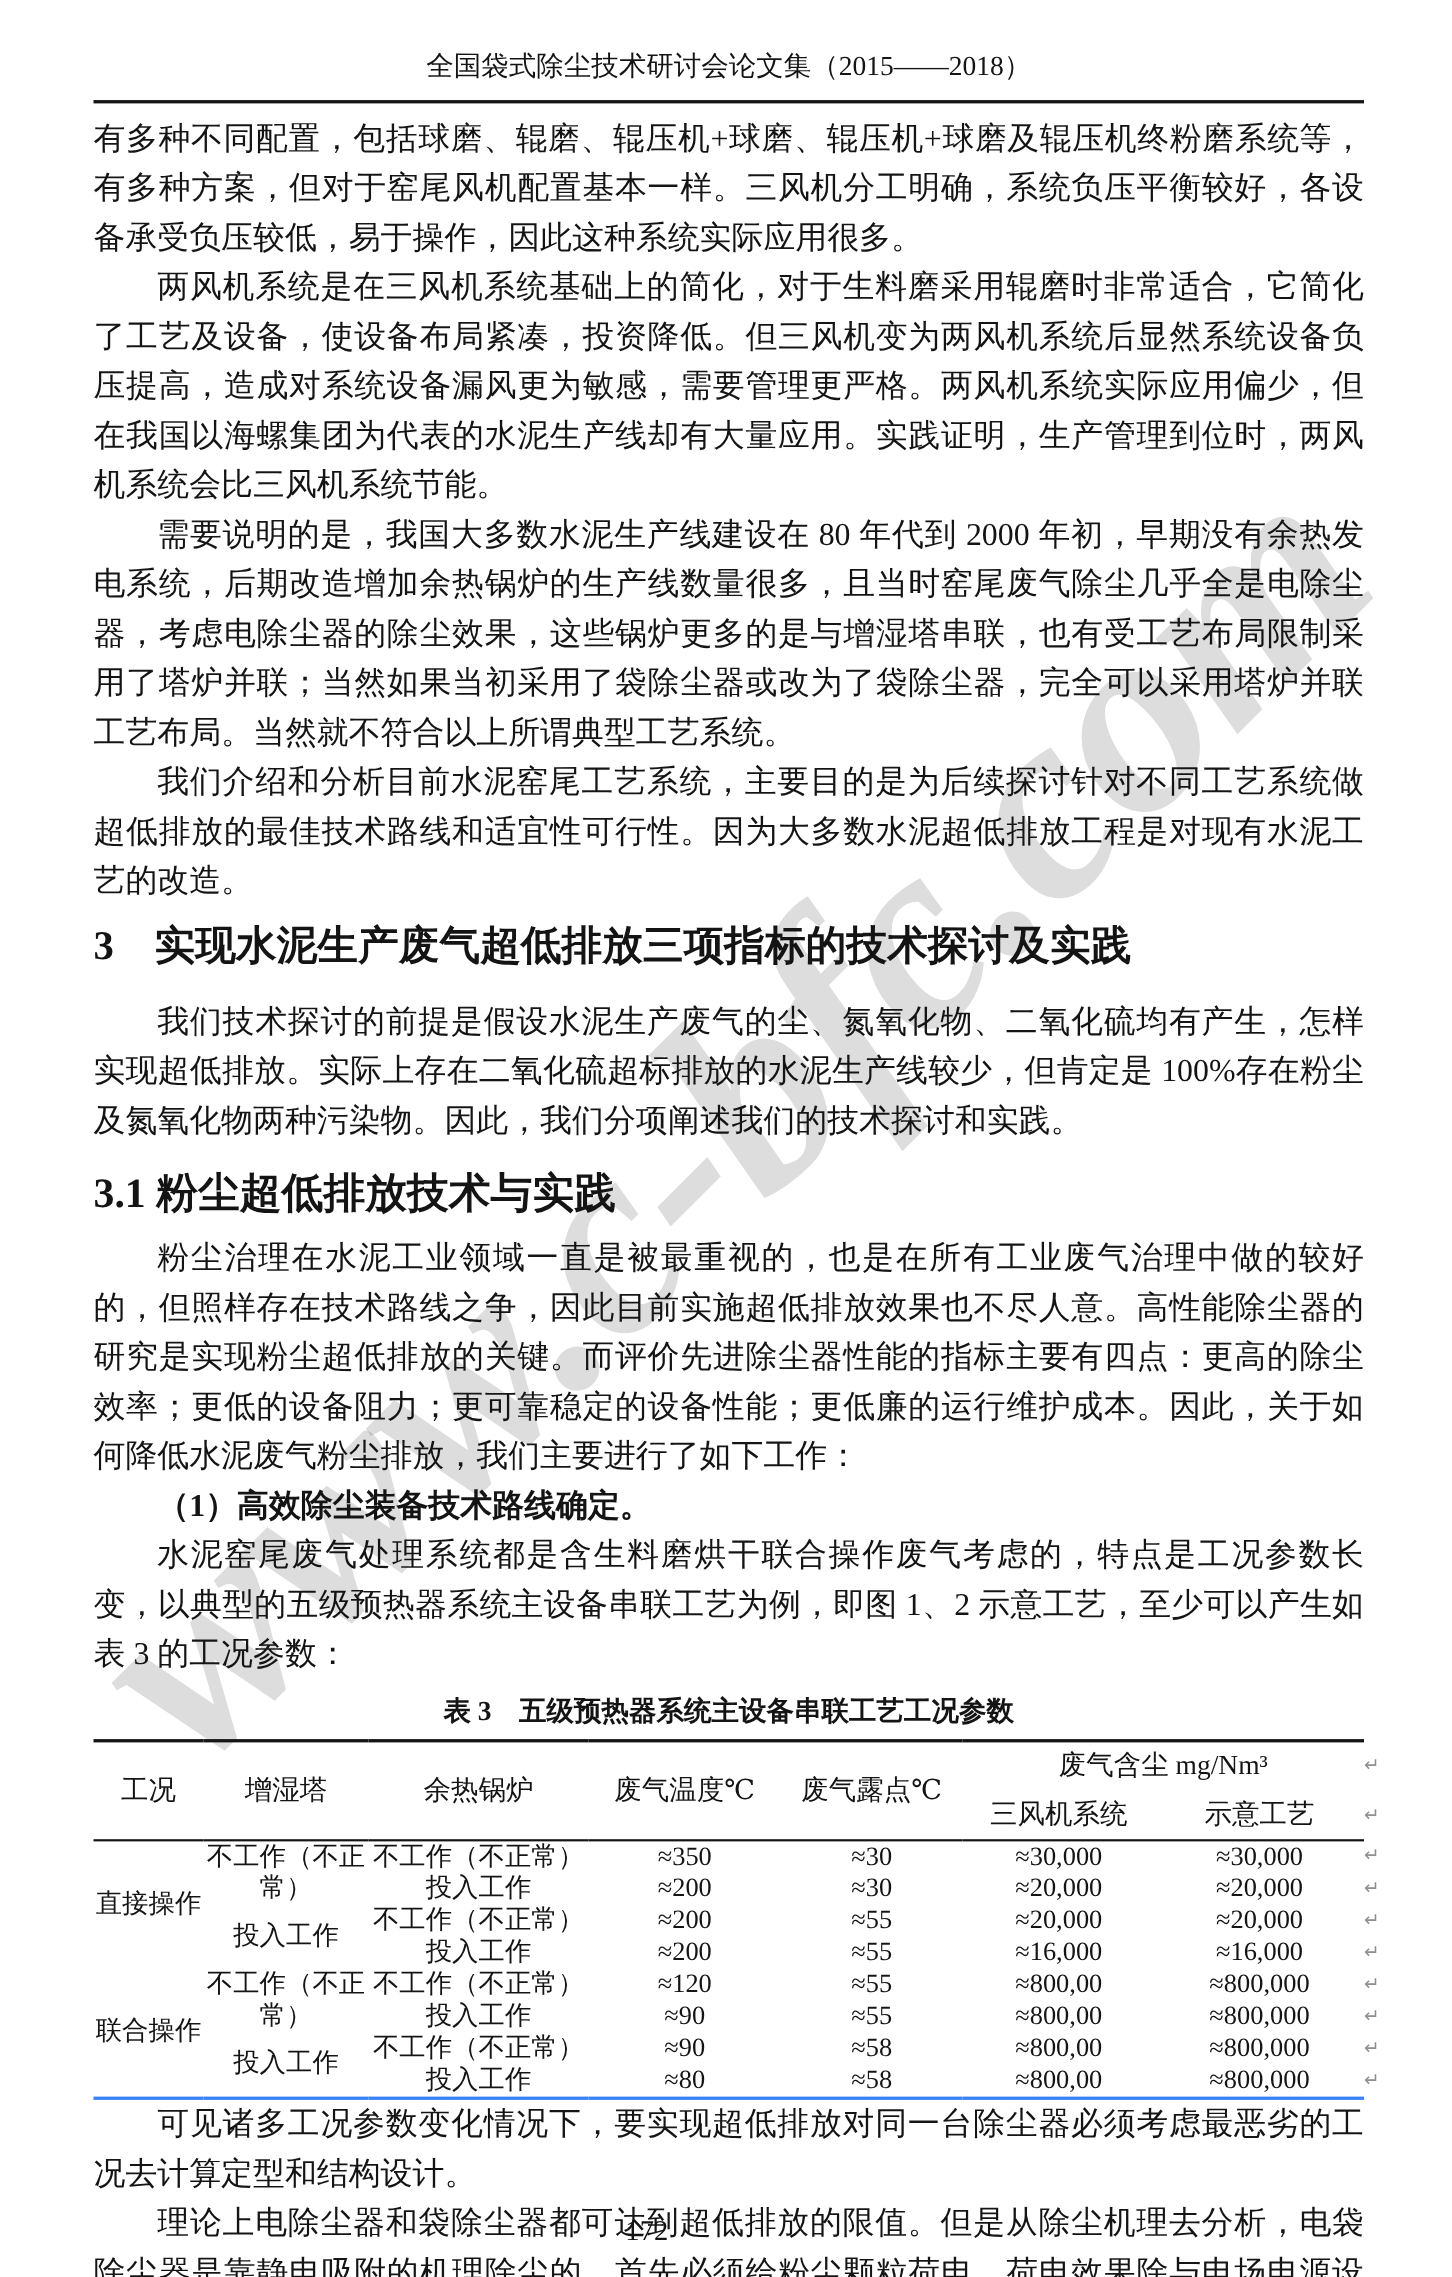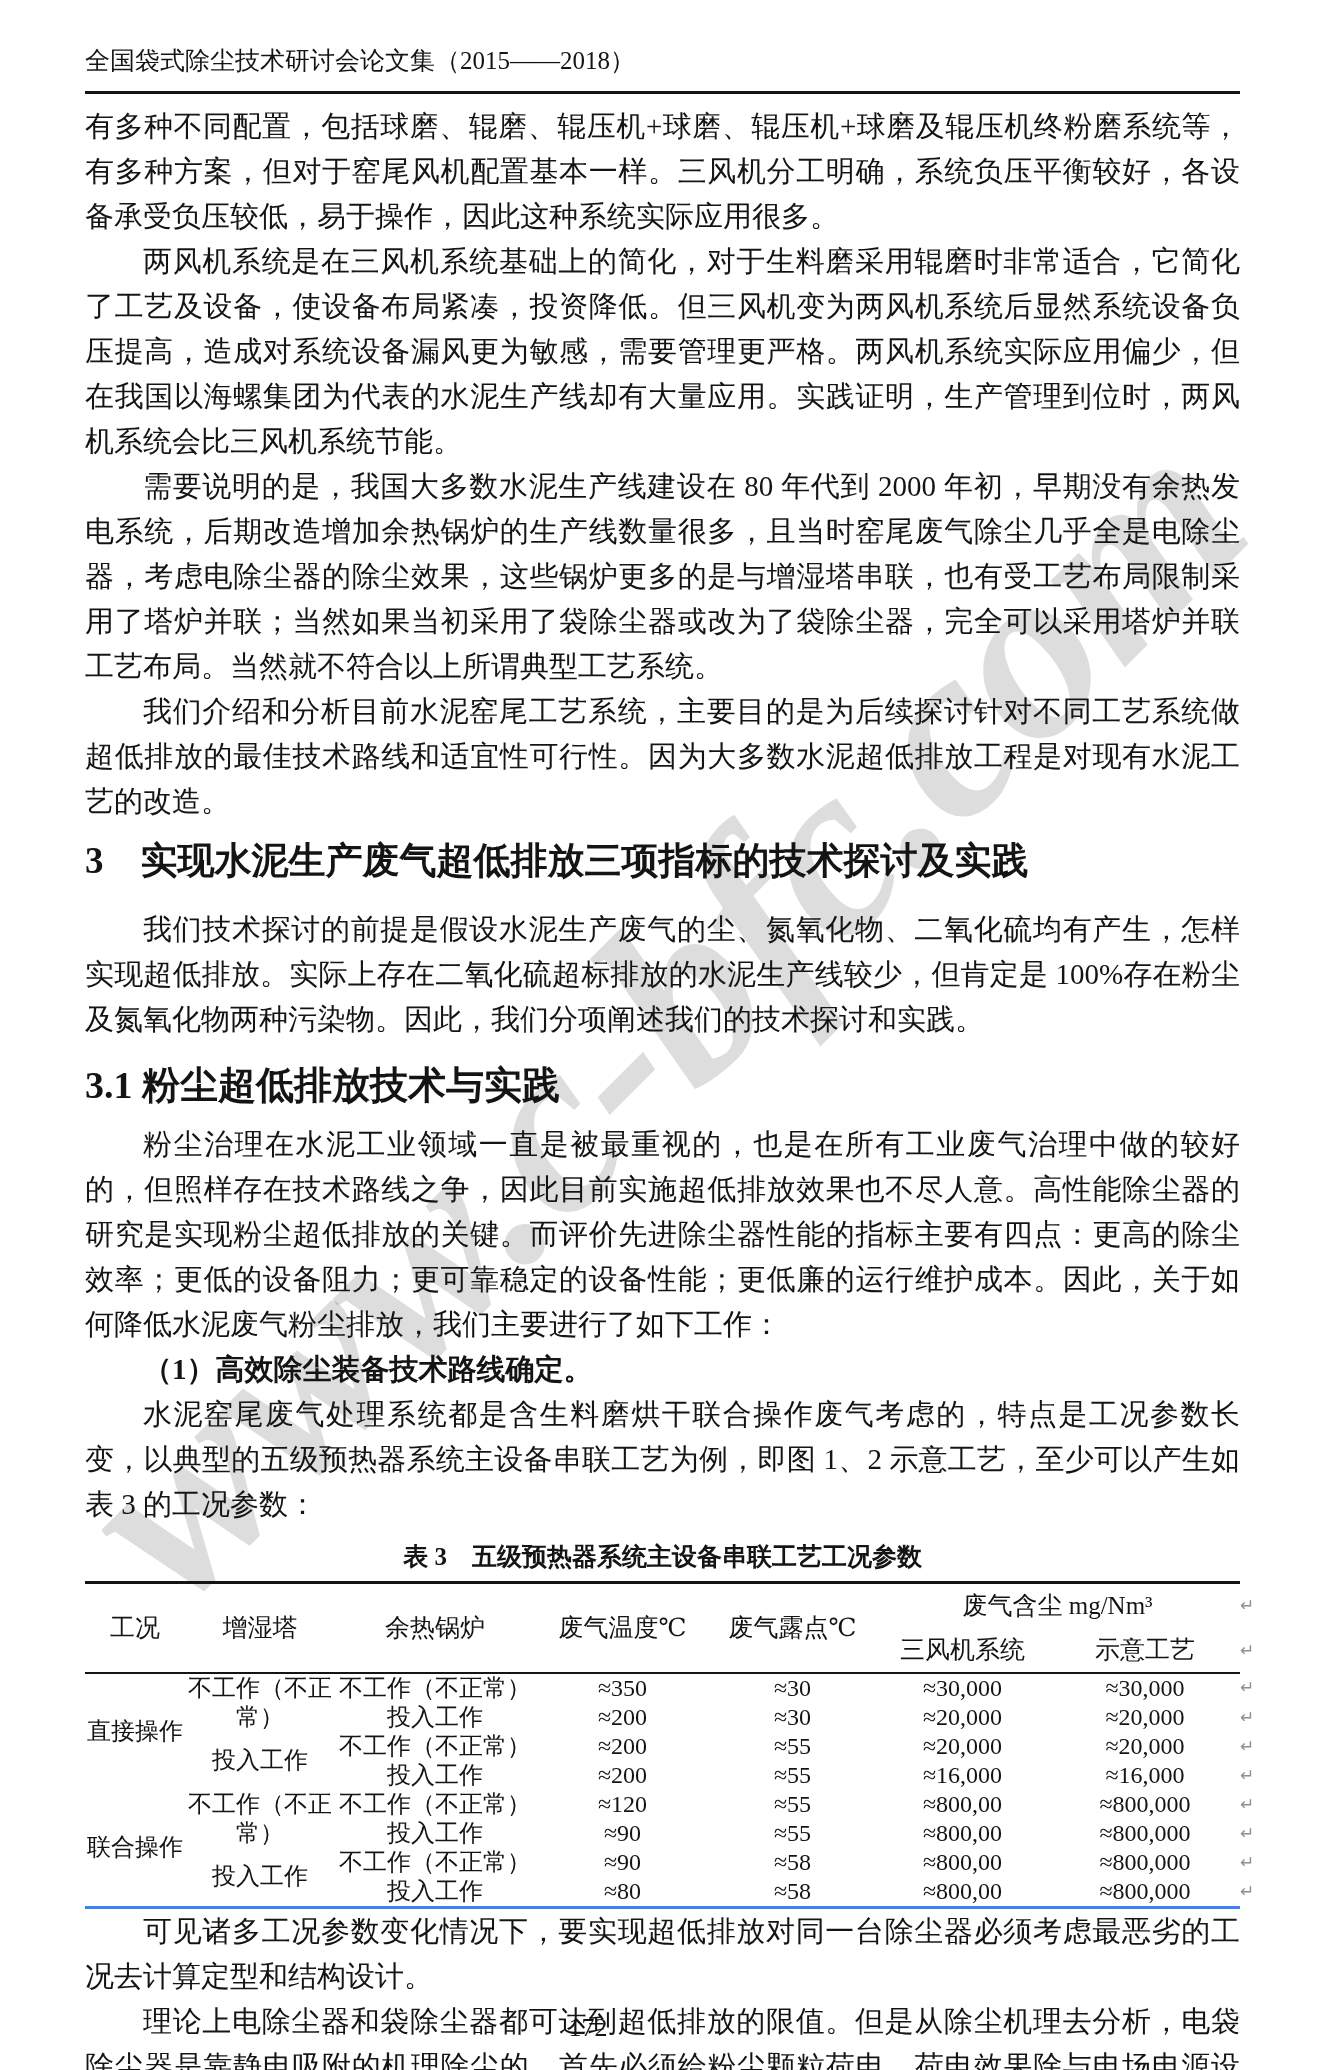--- a/index.html
+++ b/index.html
@@ -14,21 +14,21 @@
     position:absolute;left:660px;top:1015px;z-index:0;
     transform:translate(-50%,-50%) rotate(-45deg);
     font-family:"Liberation Serif","DejaVu Serif",serif;
     font-style:italic;font-weight:bold;font-size:248px;
     color:rgba(0,0,0,0.135);white-space:nowrap;letter-spacing:-2px;
     pointer-events:none;user-select:none;
   }
   
   .page-header{
     position:absolute;left:85px;top:44px;width:1155px;z-index:2;
-    text-align:left;font-size:25px;line-height:34px;
+    text-align:center;font-size:25px;line-height:34px;
     padding-bottom:13px;border-bottom:3px solid #141414;
   }
   
   .content{
     position:absolute;left:85px;top:104px;width:1155px;z-index:1;
     font-size:29px;line-height:45px;text-align:justify;
   }
   .content p{margin:0;text-indent:2em;}
   .content p.noindent{text-indent:0;}
   .content p.bold{font-weight:bold;}

